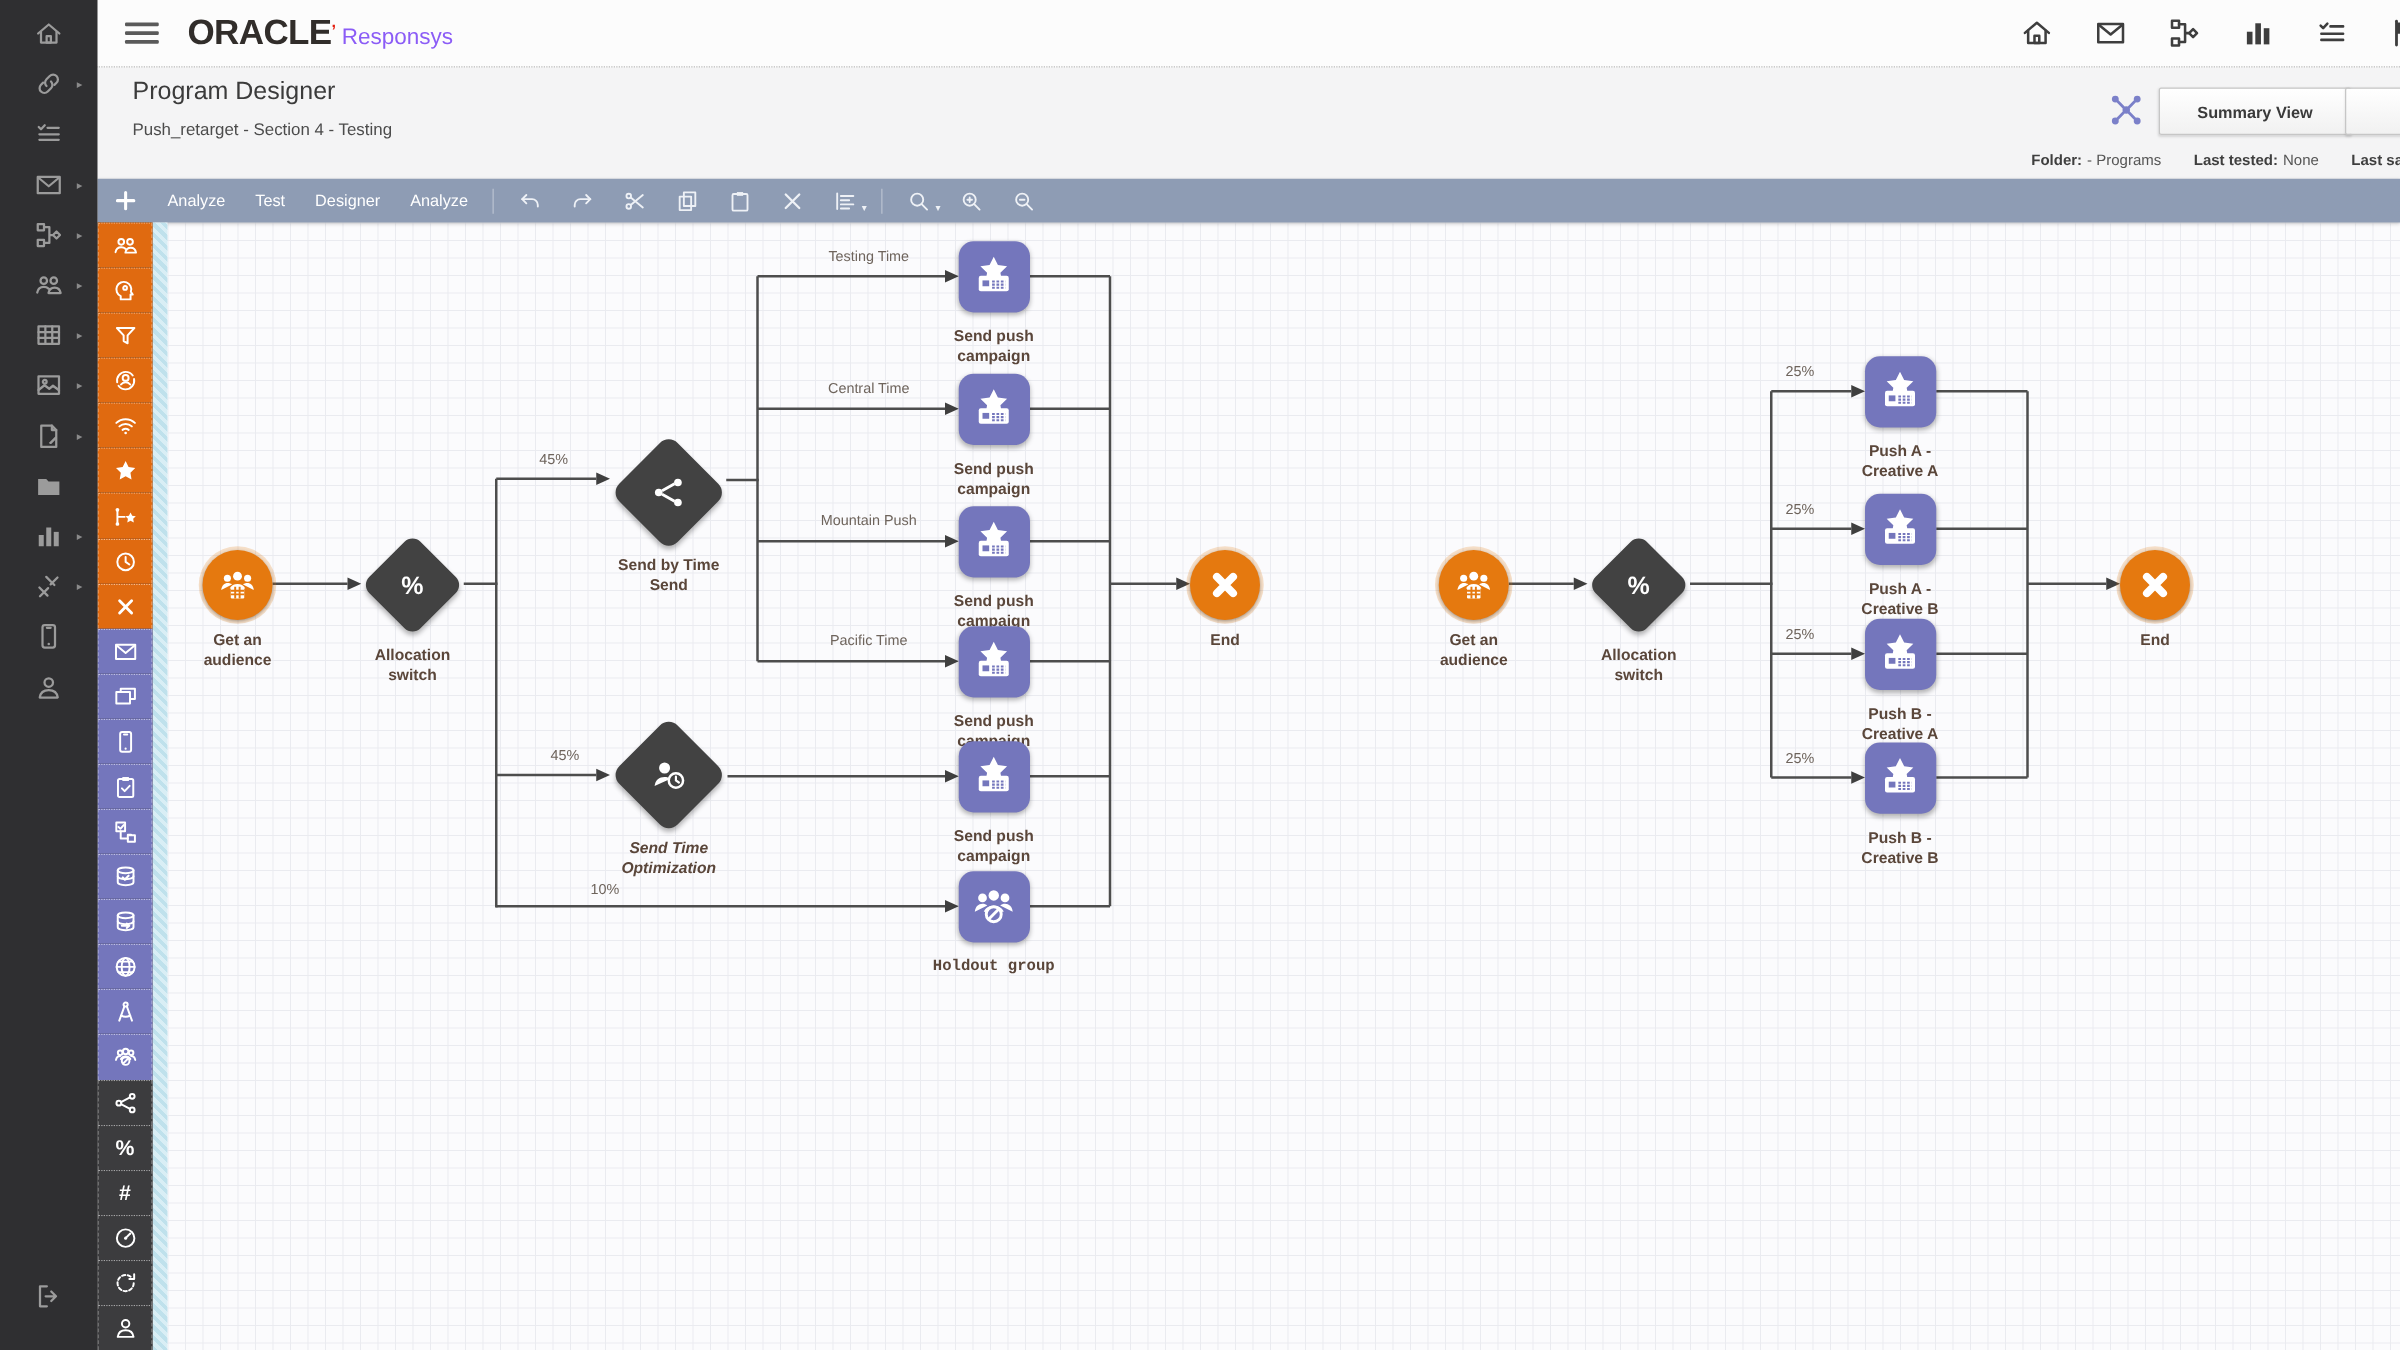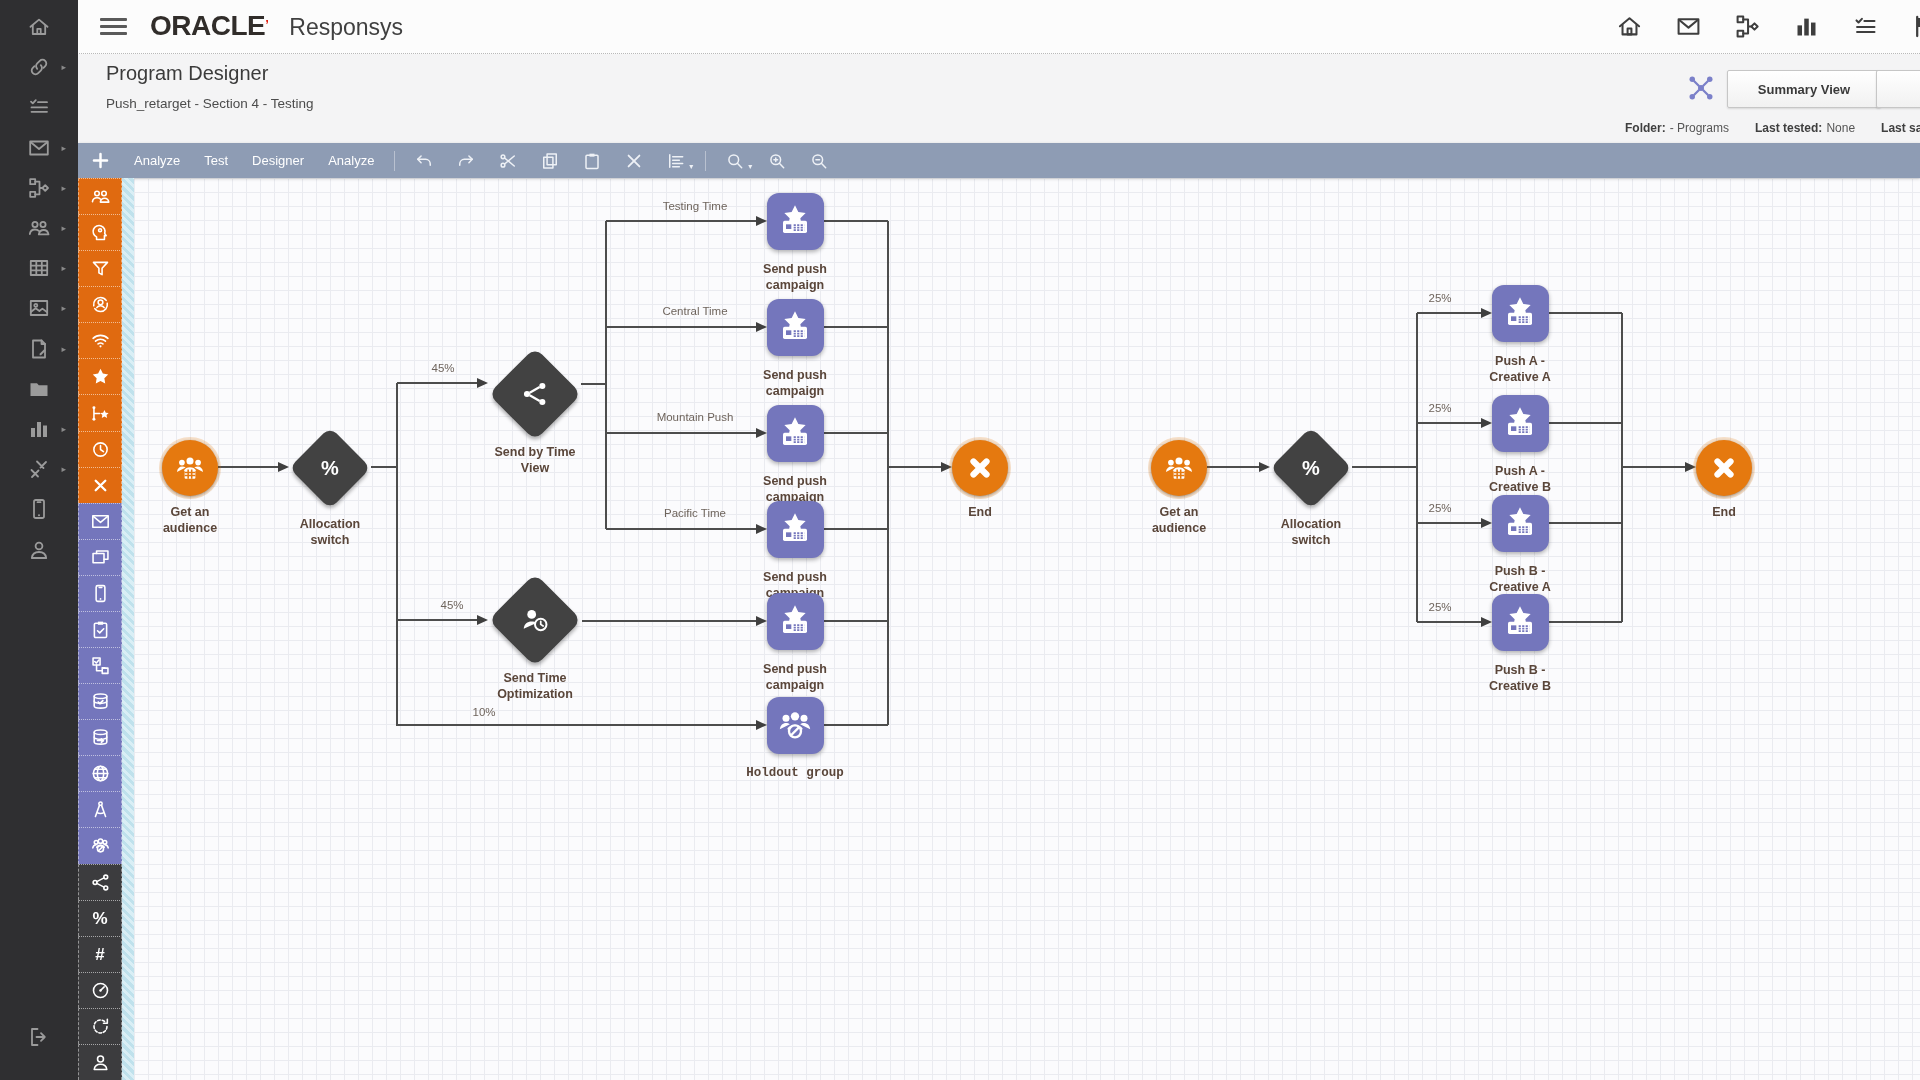--- a/index.html
+++ b/index.html
@@ -8,21 +8,21 @@
   svg{display:block}
 
   
   #topbar{position:absolute;left:0;top:0;width:1920px;height:53px;background:#fcfcfc;
           border-bottom:1px dotted #b9b9b9;z-index:6}
   #hamburger{position:absolute;left:100px;top:18px;width:27px;height:18px;cursor:pointer}
   #hamburger i{display:block;height:3px;background:#5a5a5a;margin-bottom:4px;border-radius:1px}
   #brand{position:absolute;left:150px;top:10px;white-space:nowrap}
   #brand .oracle{font-size:28px;font-weight:bold;color:#312d2a;letter-spacing:-.5px}
   #brand .rmark{color:#e31b0c;font-size:13px;vertical-align:super;font-weight:bold}
-  #brand .product{font-size:23px;color:#404040;margin-left:16px}
+  #brand .product{font-size:18px;color:#8b5cf6;margin-left:0}
   #topbar-icons{position:absolute;left:1616px;top:13px;display:flex;gap:32px;color:#3e3e3e}
   #topbar-icons .tico{width:27px;height:27px;cursor:pointer}
   #topbar-icons .tico svg{width:27px;height:27px}
 
   
   #header{position:absolute;left:78px;top:53px;width:1842px;height:90px;background:#f4f4f5}
   #page-title{position:absolute;left:28px;top:9px;font-size:20px;color:#3b3b3b}
   #page-subtitle{position:absolute;left:28px;top:43px;font-size:13.5px;color:#4c4c4c}
   #molecule{position:absolute;left:1608px;top:20px;width:30px;height:30px;color:#7b80c9;cursor:pointer}
   #molecule svg{width:30px;height:30px}
@@ -634,33 +634,33 @@
           <g fill="#fff">
             <circle cx="6" cy="12" r="2.3"></circle>
             <circle cx="17.5" cy="6" r="2.3"></circle>
             <circle cx="17.5" cy="18" r="2.3"></circle>
           </g>
           <path d="M8 11l7.5-4.2M8 13l7.5 4.2" stroke="#fff" stroke-width="1.7"></path>
         </svg>
       </div>
       <div class="label" style="top: 83px;">
         <div>Send by Time</div>
-        <div>View</div>
+        <div>Send</div>
       </div>
     </div>
     <div class="node n-diamond-lg" style="left: 502px; top: 587px;">
       <div class="shape">
         <svg viewBox="0 0 24 24" fill="none">
           <circle cx="9.5" cy="7.8" r="3.3" fill="#fff"></circle>
           <path d="M3.5 18.6c.4-3.6 2.8-5.4 6-5.4 1.4 0 2.6.35 3.6 1z" fill="#fff"></path>
           <circle cx="16.3" cy="15.3" r="4.3" fill="#424242" stroke="#fff" stroke-width="1.5"></circle>
           <path d="M16.3 13v2.3l1.8 1.2" stroke="#fff" stroke-width="1.3" fill="none" stroke-linecap="round"></path>
         </svg>
       </div>
-      <div class="label" style="top: 83px;">
+      <div class="label" style="top: 83px; font-style: italic;">
         <div>Send Time</div>
         <div>Optimization</div>
       </div>
     </div>
     <div class="node n-square" style="left: 766.5px; top: 192.5px;">
       <div class="shape">
         <svg viewBox="0 0 24 24" fill="none">
           <path d="M12 2.6l2 4 4.4.6-3.2 3.1.8 4.4-4-2.1-4 2.1.8-4.4L5.6 7.2 10 6.6z" fill="#fff"></path>
           <rect x="4.8" y="11.8" width="14.4" height="7.4" rx="1" fill="#fff"></rect>
           <rect x="6.6" y="14" width="3.2" height="2.8" fill="#7476bc"></rect>

